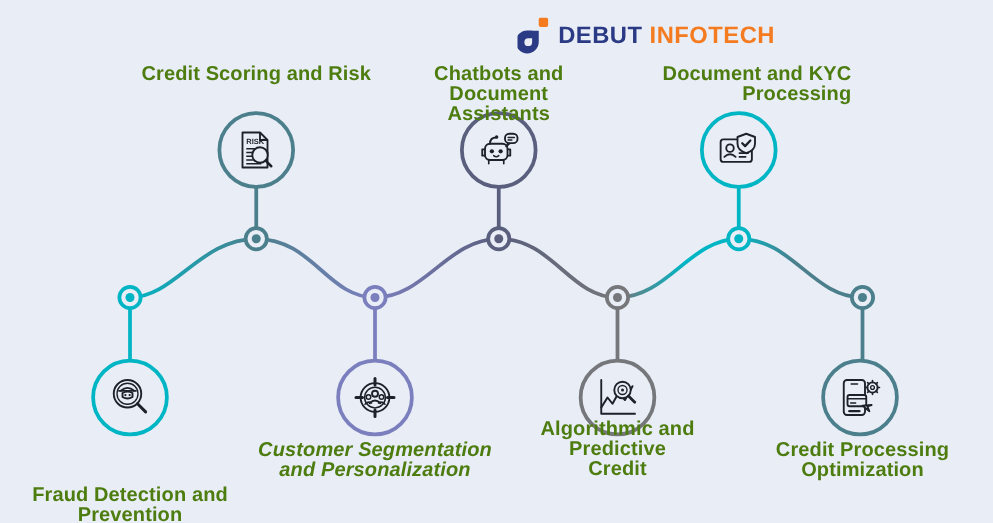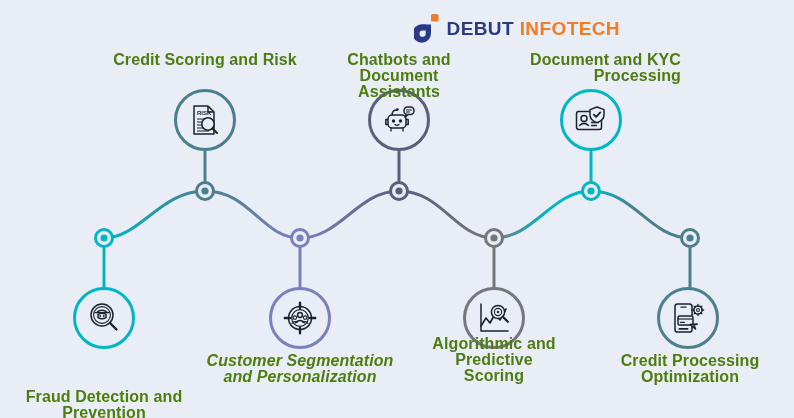--- a/index.html
+++ b/index.html
@@ -300,21 +300,21 @@
     <div>Prevention</div>
   </div>
 
   <div class="caption" style="left:206px; top:353px; width:188px;font-style:italic;">
     <div>Customer Segmentation</div>
     <div>and Personalization</div>
   </div>
 
   <div class="caption" style="left:398px; top:336px; width:192px;">
     <div>Algorithmic and Predictive</div>
-    <div>Scoring</div>
+    <div>Credit</div>
   </div>
 
   <div class="caption" style="left:596px; top:353px; width:188px;">
     <div>Credit Processing</div>
     <div>Optimization</div>
   </div>
 
 </div>
 
 </body></html>

